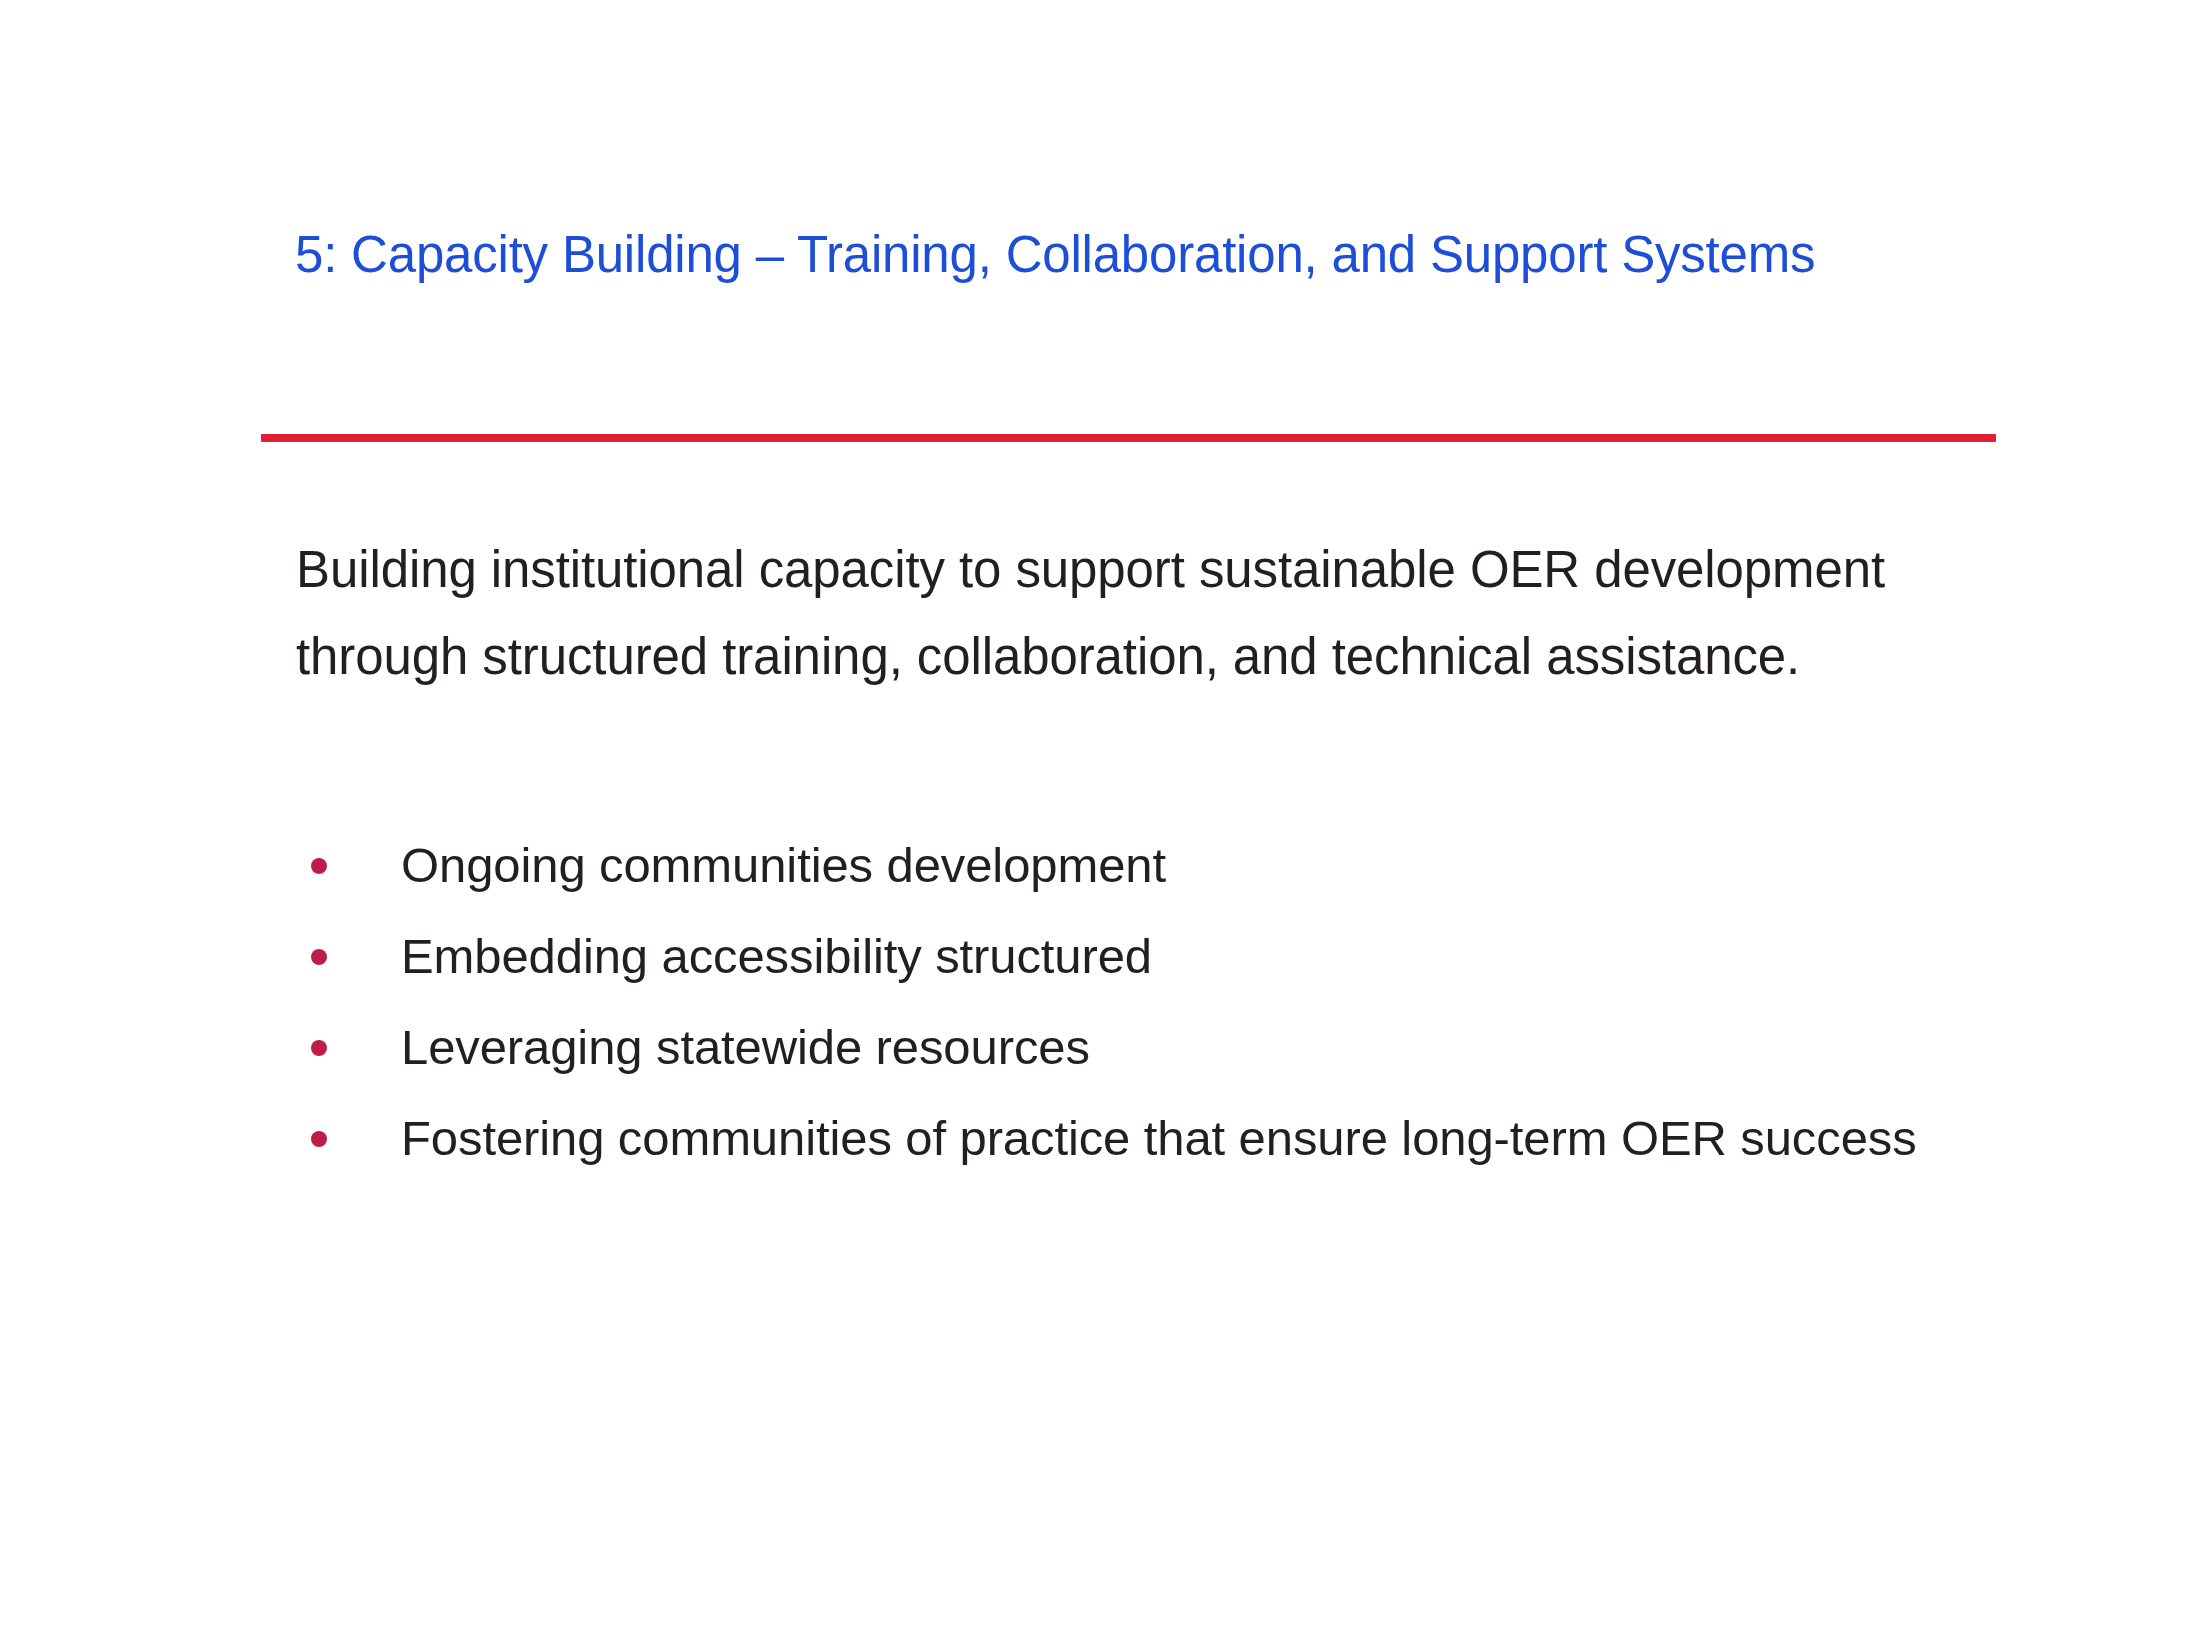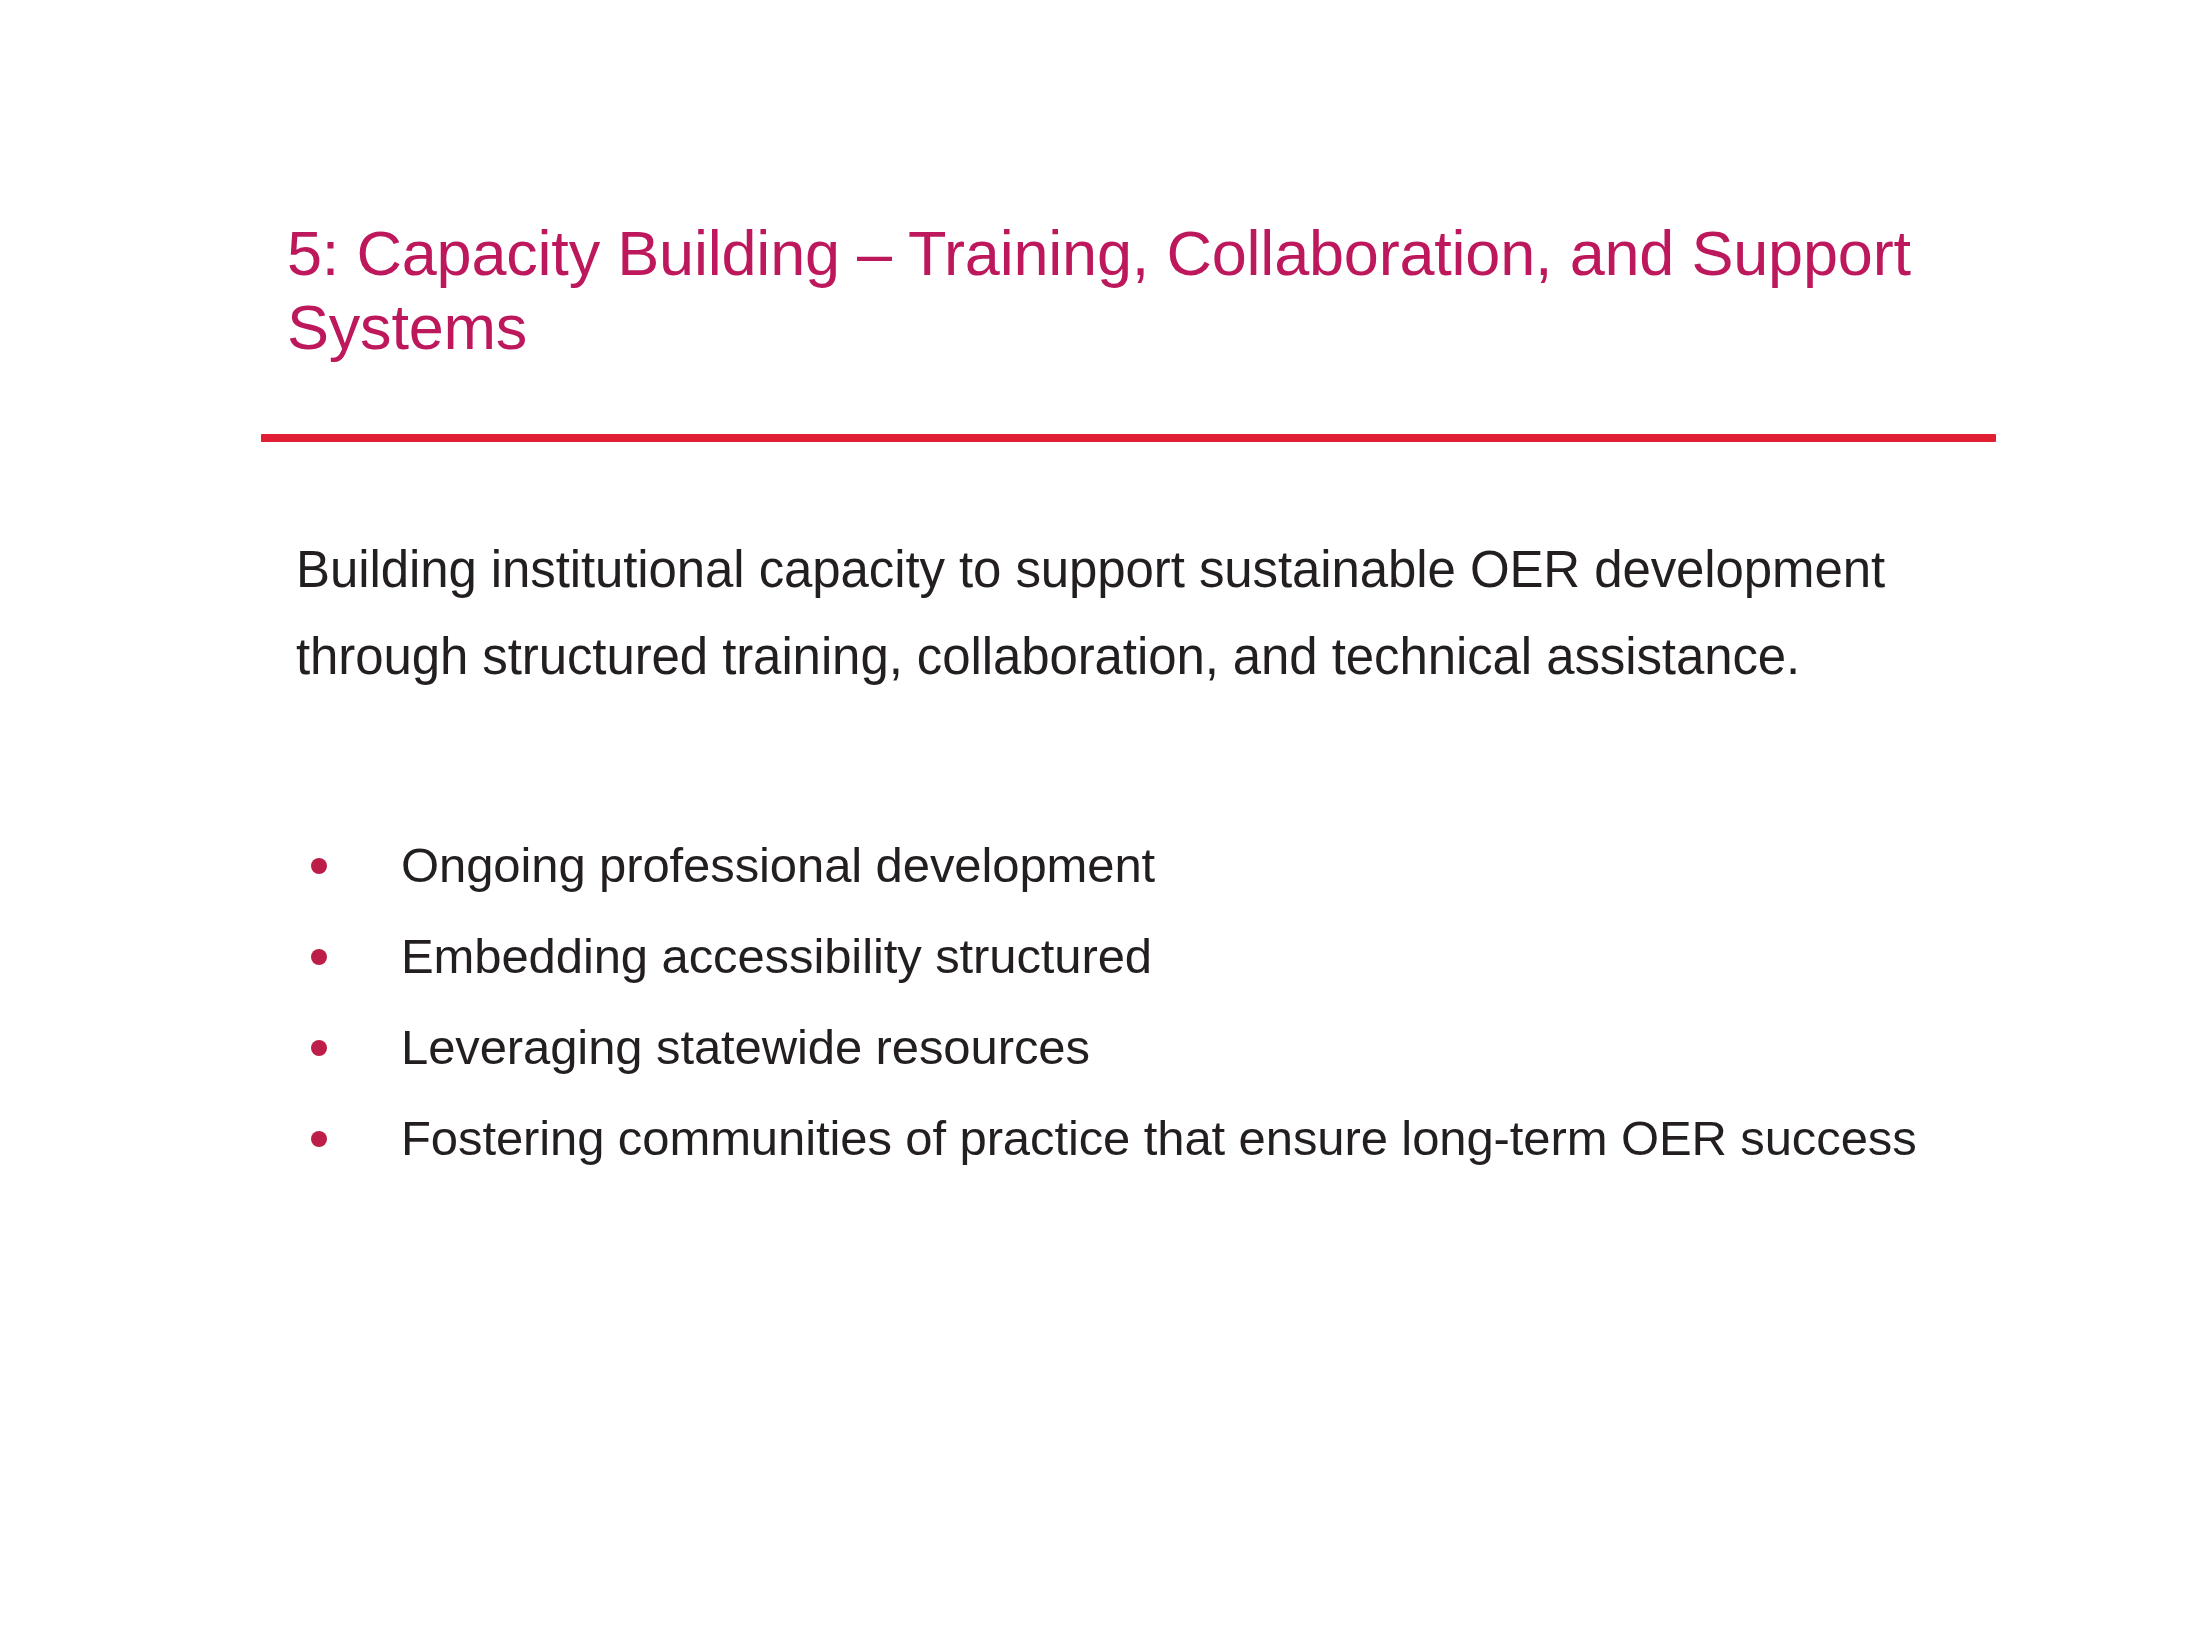--- a/index.html
+++ b/index.html
@@ -25,26 +25,26 @@
   }
 
   
   .title-block {
     position: absolute;
     left: 287px;
     top: 217px;
     width: 1721px;
   }
   .slide-title {
-    margin: 0;
+    margin: 8px;
     font-family: "Liberation Sans", sans-serif;
-    font-size: 63px;
+    font-size: 51px;
     line-height: 1.17;
     font-weight: 400;
-    color: #be185d;
+    color: #1d4ed8;
     letter-spacing: -0.2px;
     white-space: pre-wrap;
   }
 
   
   .title-rule {
     position: absolute;
     left: 261px;
     top: 434px;
     width: 1735px;
@@ -118,21 +118,21 @@
 
   <div class="title-rule"></div>
 
   <div class="body-block">
     <p class="body-paragraph">Building institutional capacity to support sustainable OER development through structured training, collaboration, and technical assistance.</p>
   </div>
 
   <ul class="bullet-list">
     <li class="bullet-item">
       <span class="bullet-dot"></span>
-      <span class="bullet-text">Ongoing professional development</span>
+      <span class="bullet-text">Ongoing communities development</span>
     </li>
     <li class="bullet-item">
       <span class="bullet-dot"></span>
       <span class="bullet-text">Embedding accessibility structured</span>
     </li>
     <li class="bullet-item">
       <span class="bullet-dot"></span>
       <span class="bullet-text">Leveraging statewide resources</span>
     </li>
     <li class="bullet-item">

